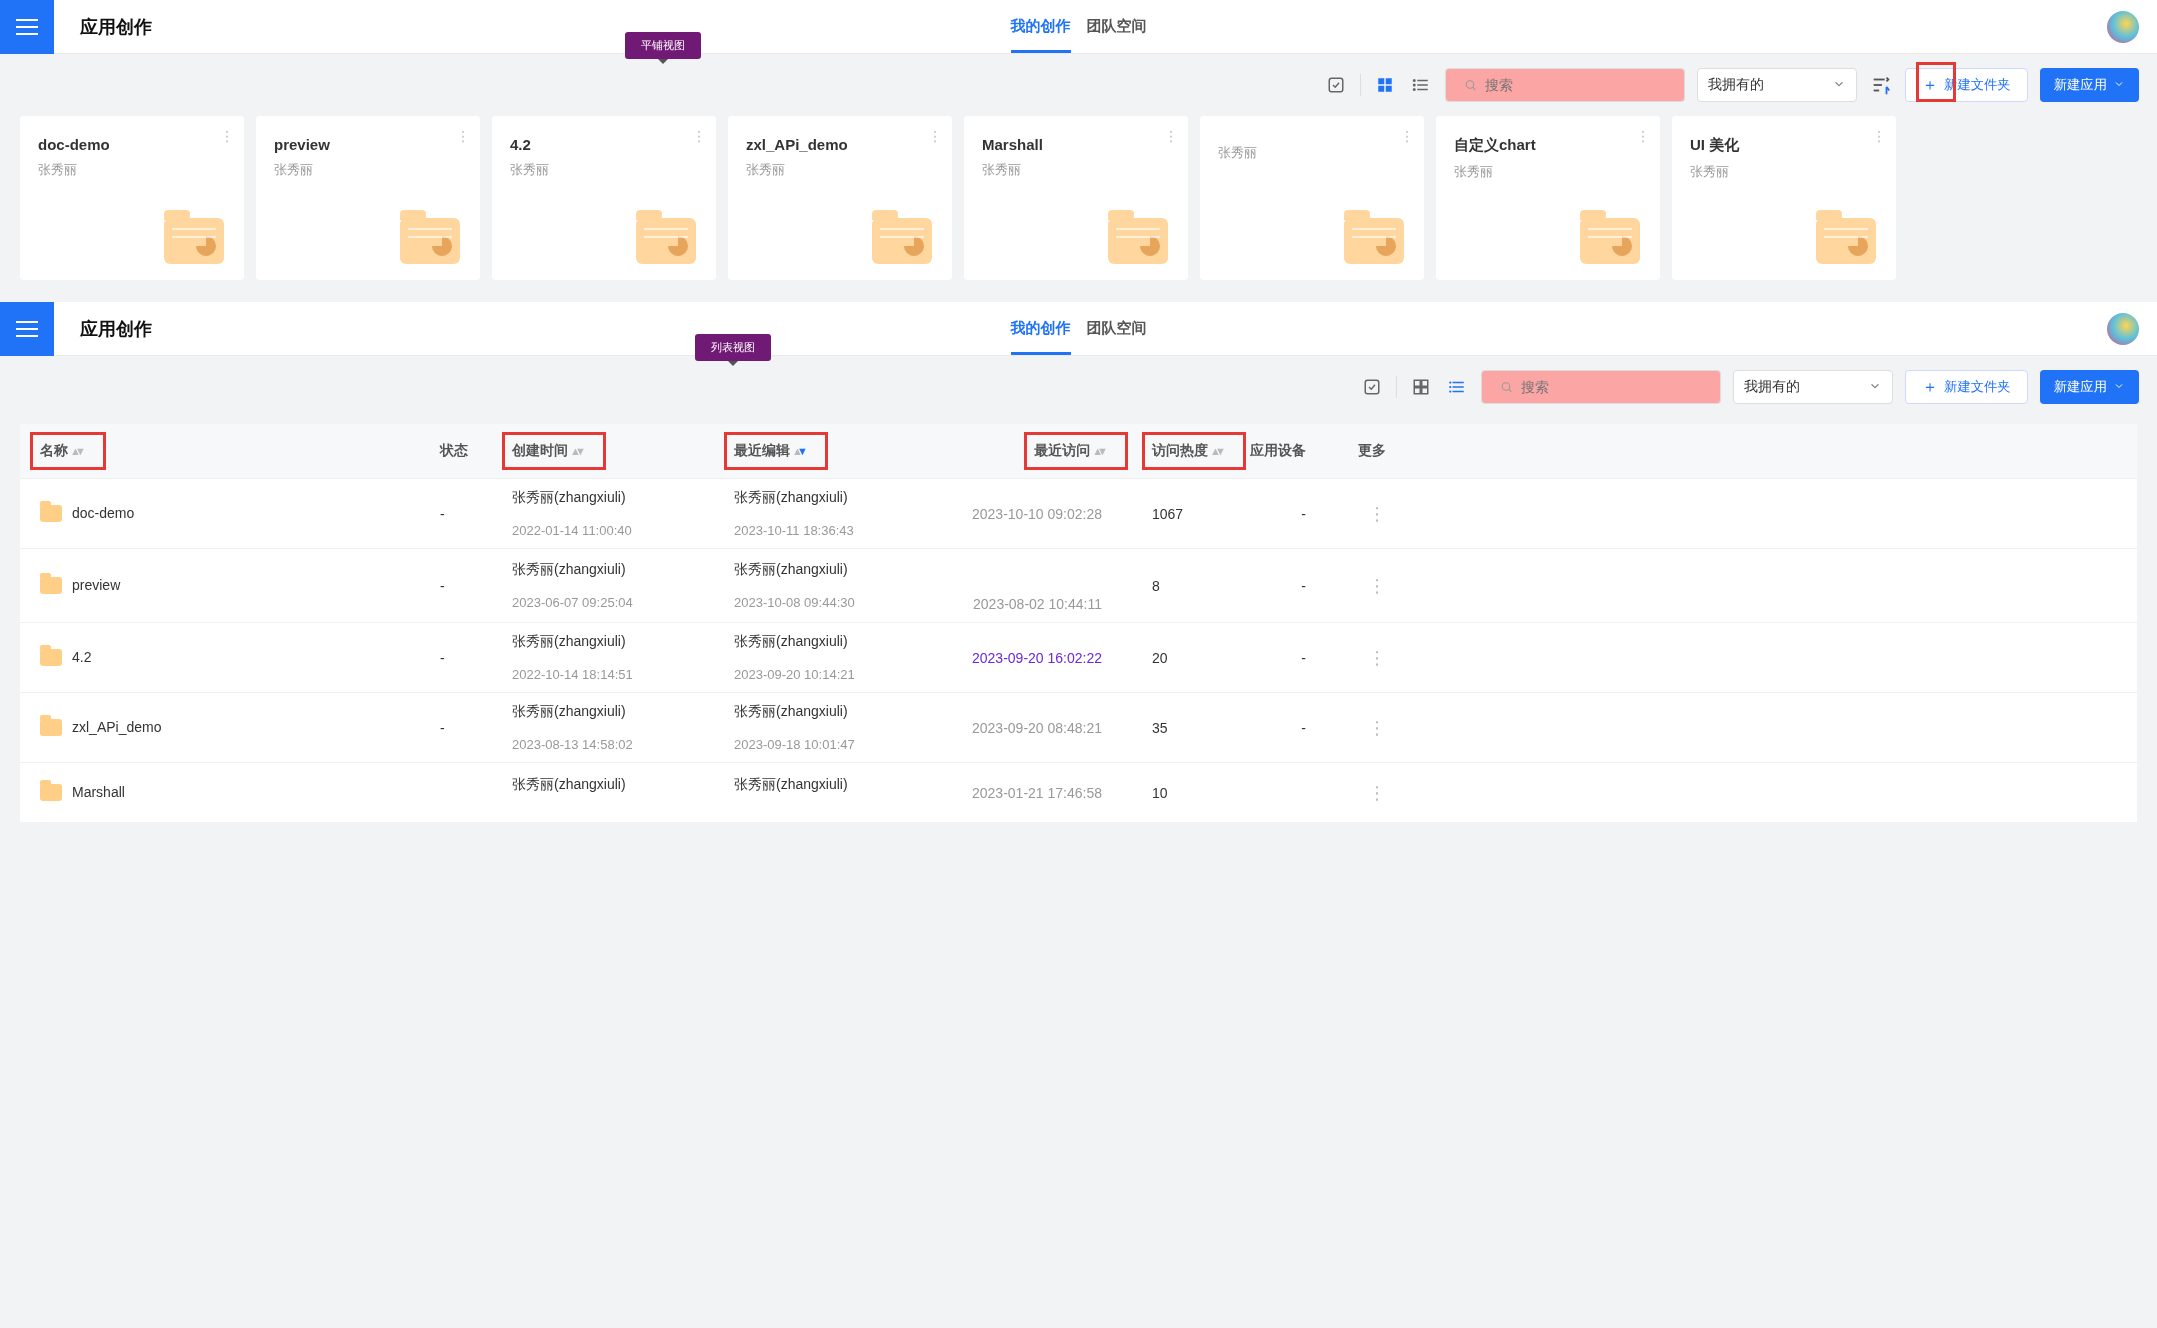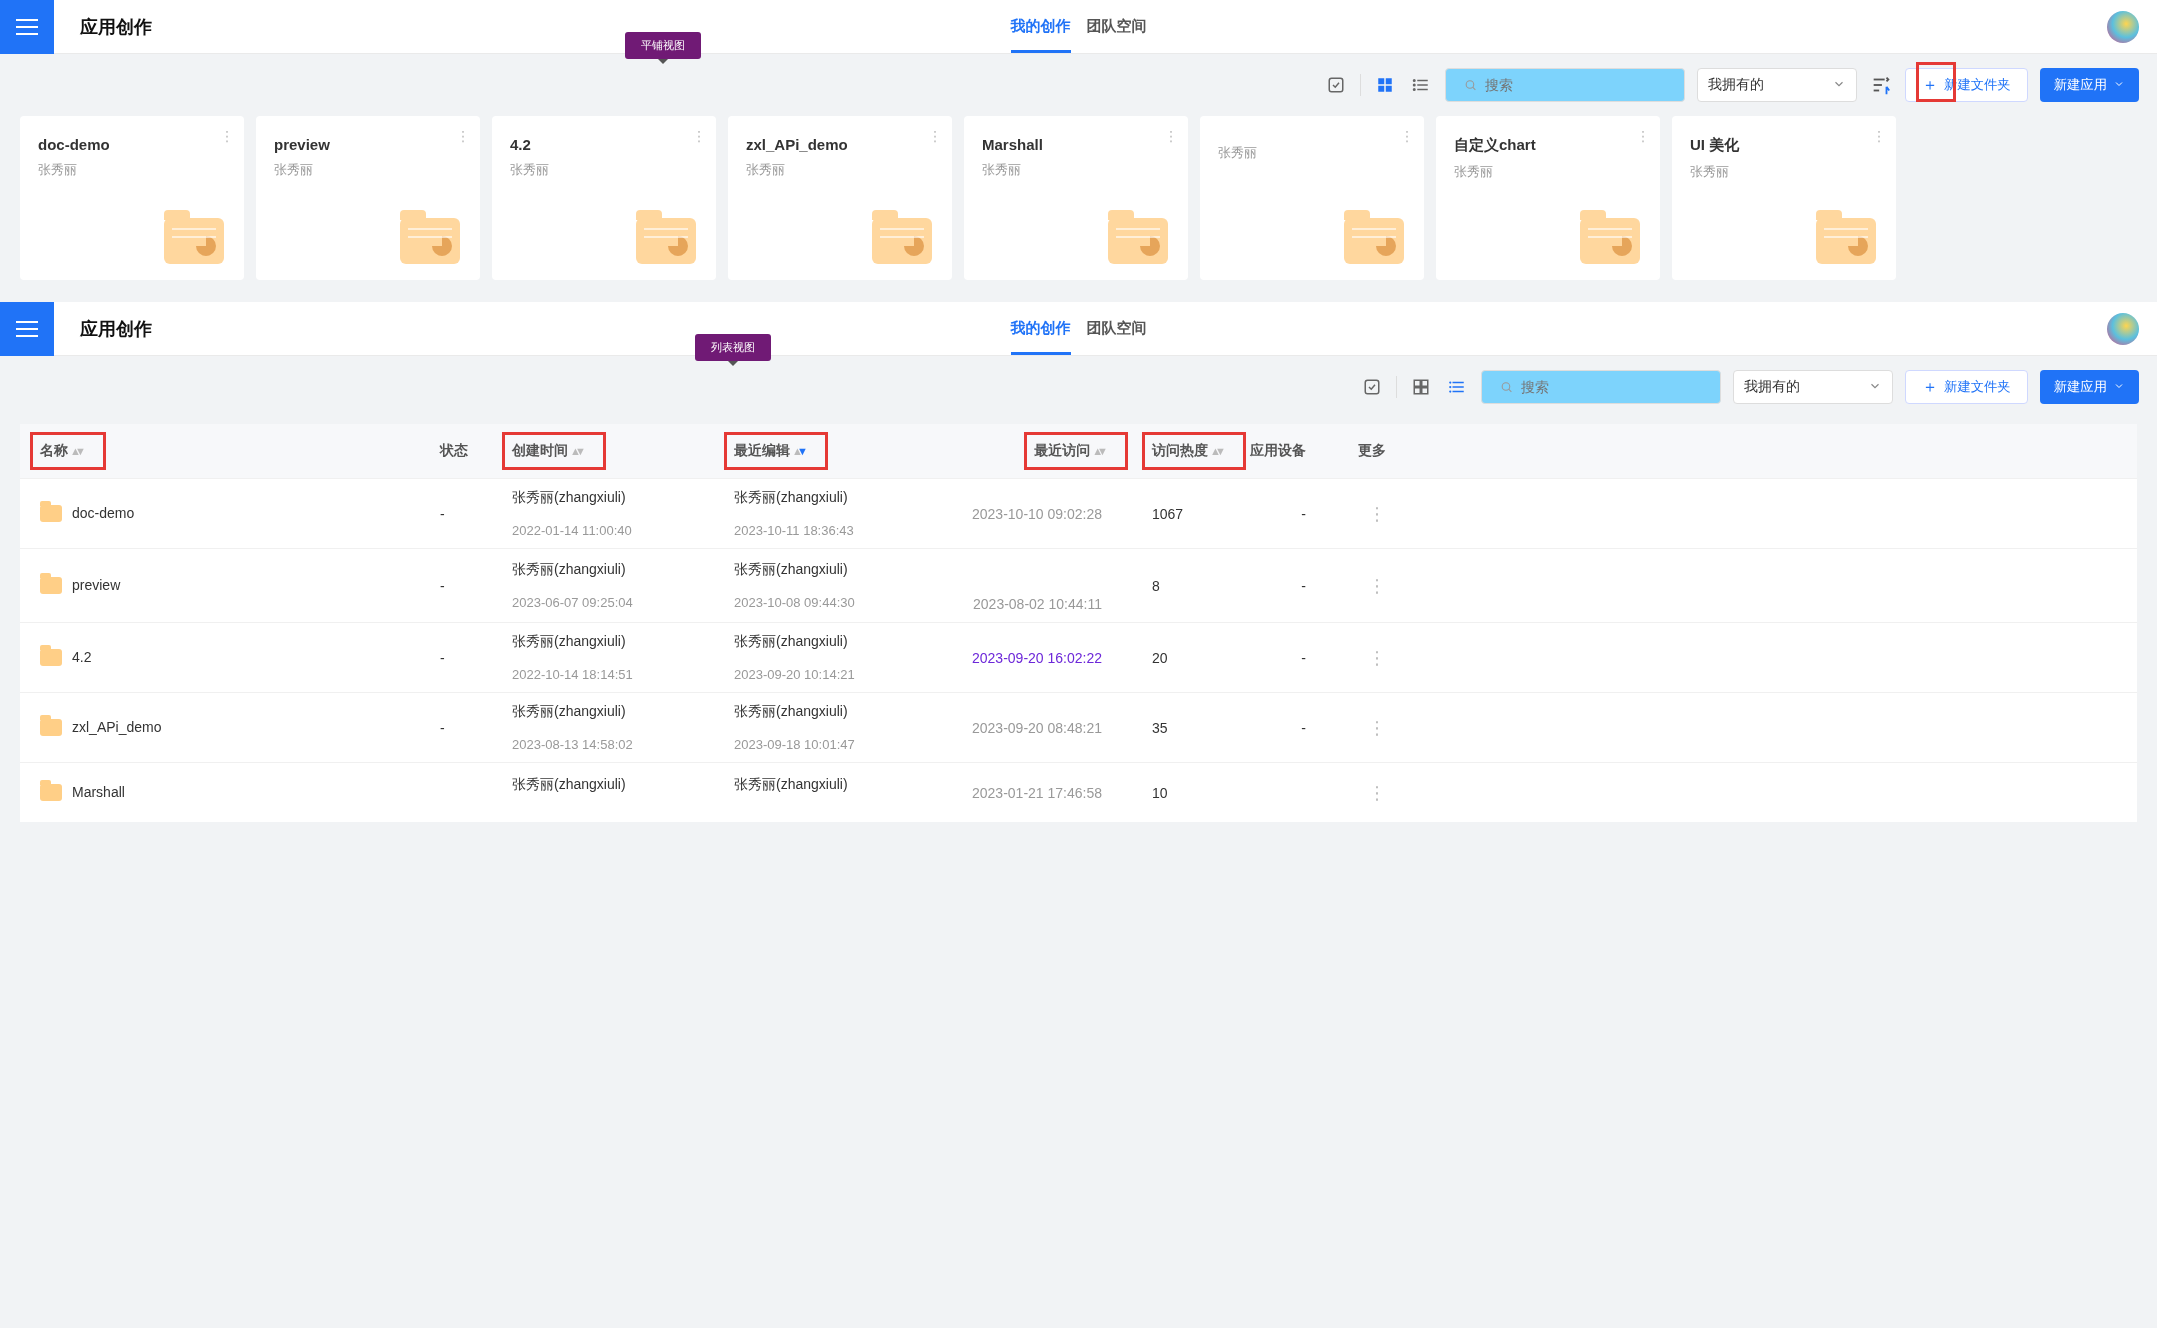--- a/index.html
+++ b/index.html
@@ -19,21 +19,21 @@
 
 
 .tooltip-abs { position: absolute; background: #701a75; color: #fff; font-size: 11px; padding: 6px 16px; border-radius: 3px; pointer-events: none; }
 .tooltip-abs::after { content: ""; position: absolute; bottom: -5px; left: 50%; margin-left: -5px; border: 5px solid transparent; border-top-color: #555; border-bottom: none; }
 
 
 .toolbar { height: 62px; display: flex; align-items: center; justify-content: flex-end; padding: 0 18px; gap: 12px; }
 .tool-iconbtn { width: 24px; height: 24px; display: flex; align-items: center; justify-content: center; cursor: pointer; color: #666; }
 .tool-iconbtn.active { color: #2073f7; }
 .divider { width: 1px; height: 22px; background: #ddd; }
-.searchbox { width: 240px; height: 34px; background: #7dd3fc; border: 1px solid #ddd; border-radius: 4px; display: flex; align-items: center; padding: 0 18px; gap: 8px; }
+.searchbox { width: 240px; height: 34px; background: #fca5a5; border: 1px solid #ddd; border-radius: 4px; display: flex; align-items: center; padding: 0 18px; gap: 8px; }
 .searchbox input { border: none; outline: none; flex: 1; font-size: 14px; background: transparent; }
 .selectbox { width: 160px; height: 34px; background: #fff; border: 1px solid #ddd; border-radius: 4px; display: flex; align-items: center; justify-content: space-between; padding: 0 10px; cursor: pointer; }
 .redbox { border: 3px solid #e53935; position: absolute; pointer-events: none; }
 .btn-outline { height: 34px; padding: 0 16px; border: 1px solid #cfd8ff; border-radius: 4px; background: #fff; color: #2073f7; display: flex; align-items: center; gap: 6px; cursor: pointer; }
 .btn-primary { height: 34px; padding: 0 14px; border: none; border-radius: 4px; background: #2073f7; color: #fff; display: flex; align-items: center; gap: 6px; cursor: pointer; }
 
 
 .sort-panel { position: absolute; background: #fff; box-shadow: 0 6px 20px rgba(0,0,0,.12); border-radius: 4px; width: 136px; padding: 10px 0; z-index: 10; }
 .sort-heading { color: #aaa; font-size: 12px; padding: 6px 18px; }
 .sort-item { padding: 8px 18px 8px 36px; position: relative; cursor: pointer; font-size: 14px; color: #333; }

